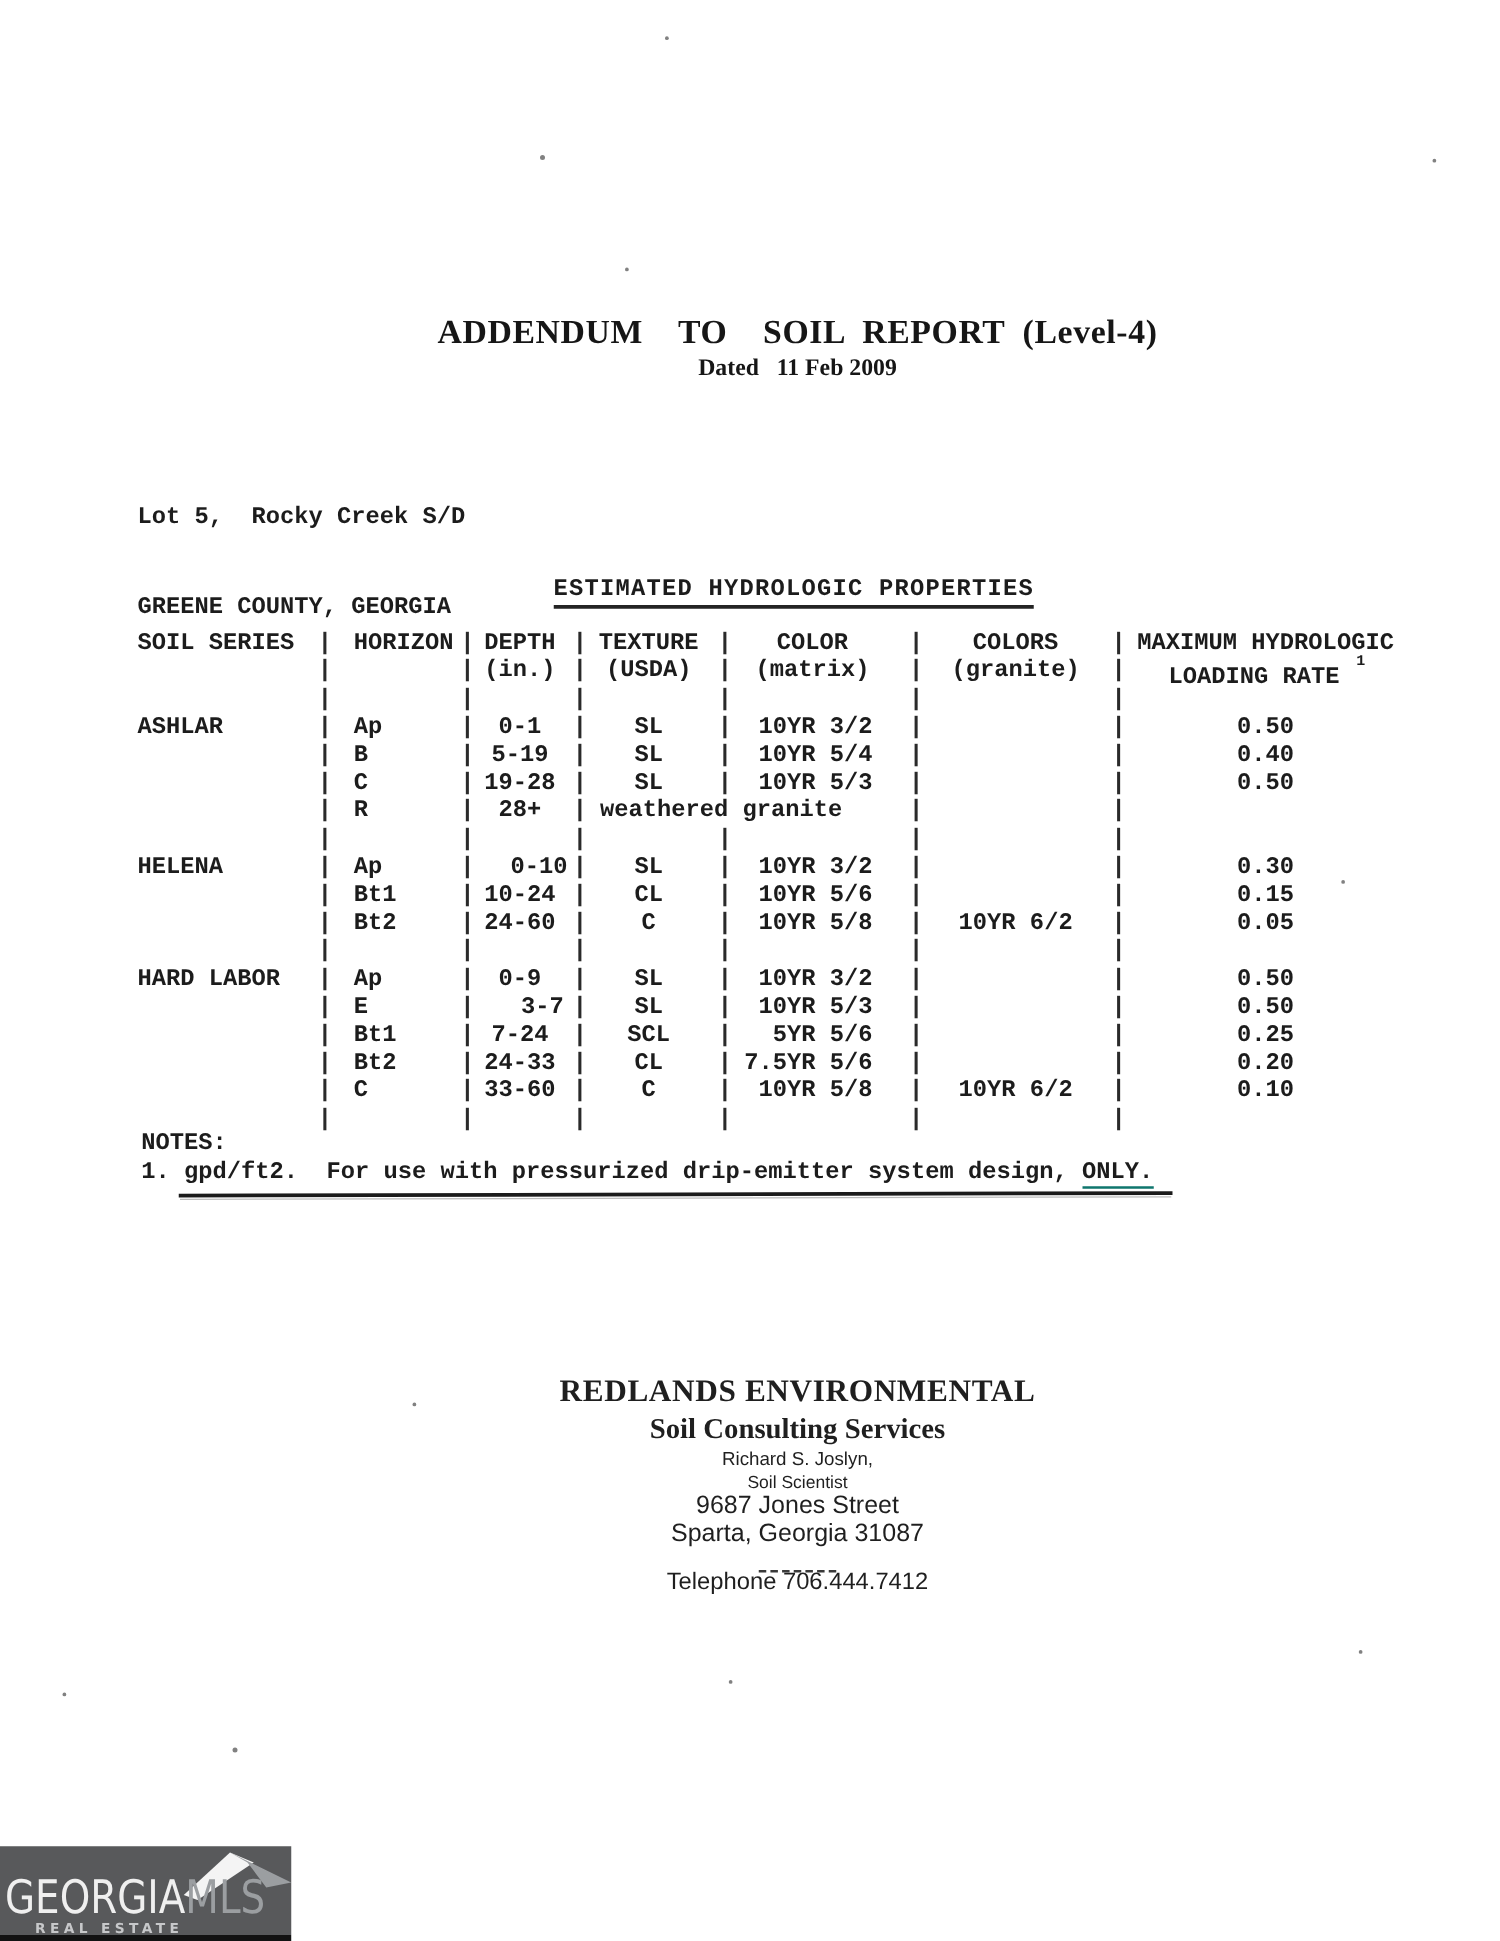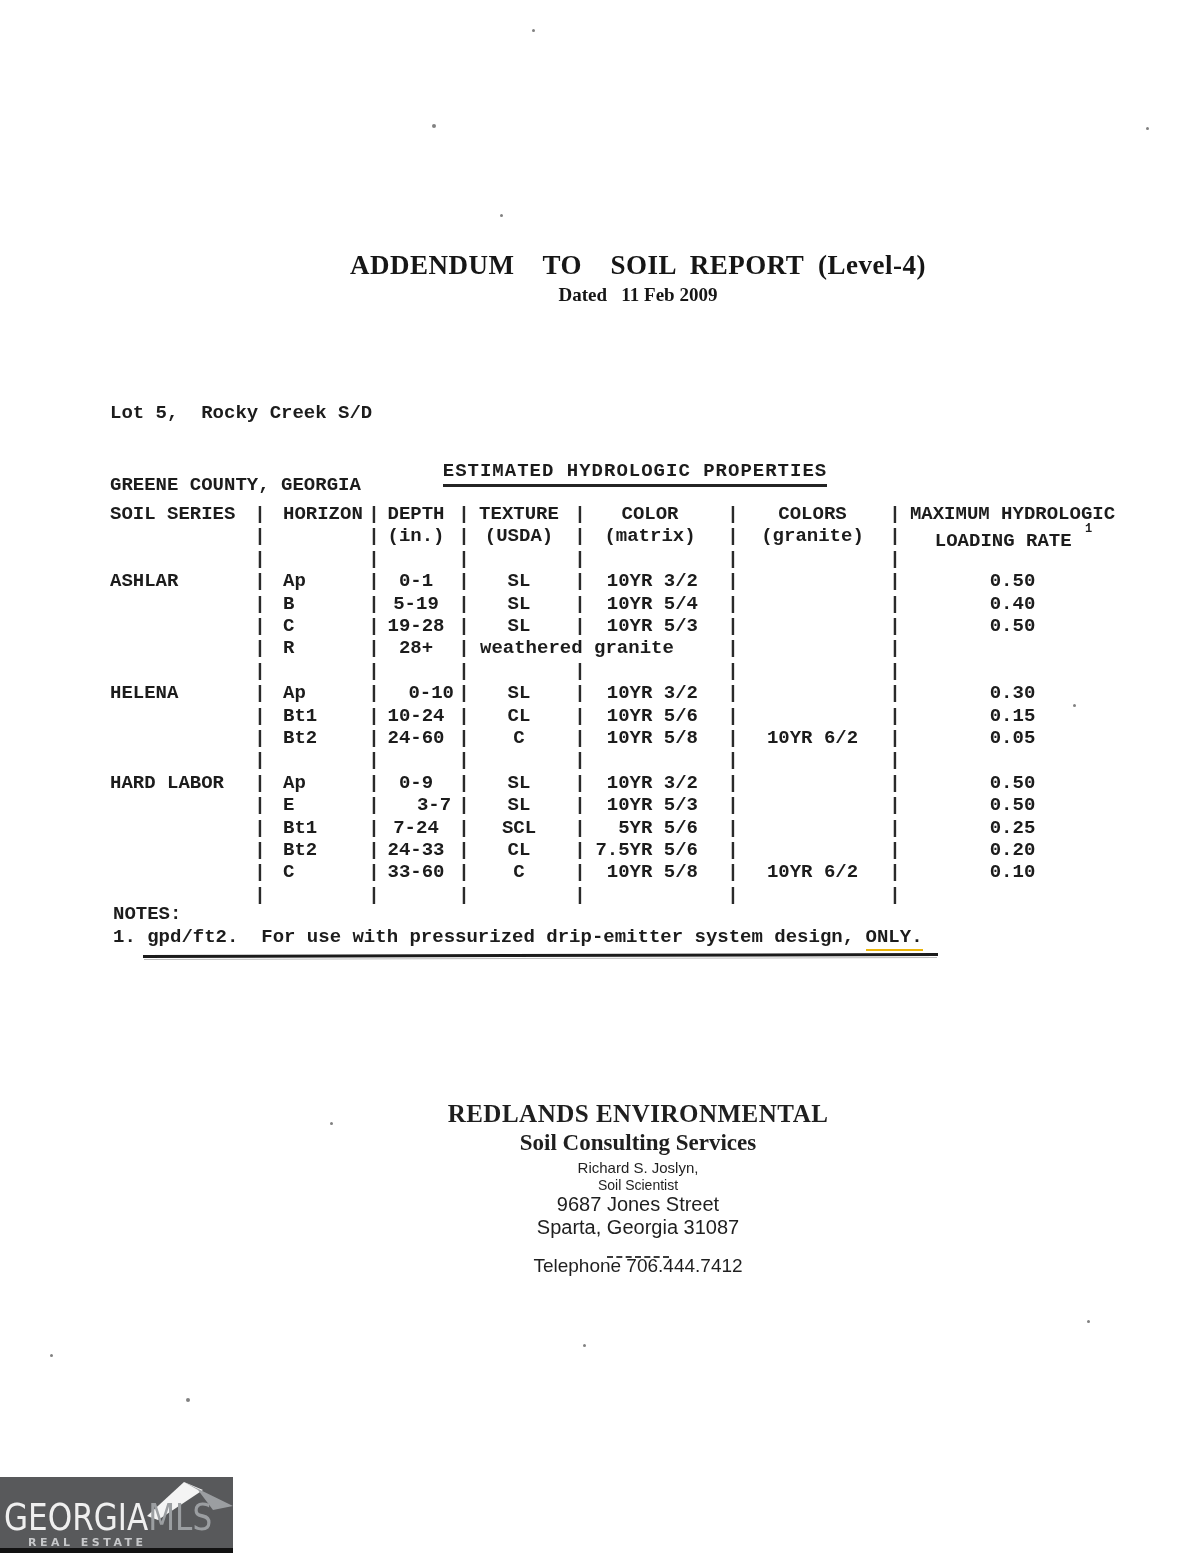--- a/index.html
+++ b/index.html
@@ -36,21 +36,21 @@
     border-bottom:3px solid #242424;padding-bottom:2px;
   }
   #trows{position:absolute;left:0;top:503px;width:1200px;height:410px;}
   .trow{position:absolute;left:0;width:100%;height:23px;line-height:23px;font-size:19px;font-weight:bold;}
   .cell{position:absolute;white-space:pre;}
   .pipe{position:absolute;width:12px;text-align:center;color:#2a2a2a;}
   sup{font-size:12px;position:relative;top:-7px;left:2px;}
   
   .notes-label{position:absolute;left:113px;top:903px;font-size:19px;font-weight:bold;}
   .notes-line{position:absolute;left:113px;top:926px;font-size:19px;font-weight:bold;white-space:pre;}
-  .notes-line .emph{border-bottom:2px solid #eab308;padding-bottom:1px;}
+  .notes-line .emph{border-bottom:2px solid #0f766e;padding-bottom:1px;}
   .notes-rule{
     position:absolute;left:143px;top:954px;width:795px;height:3px;
     background:#1b1b1b;transform:rotate(-0.15deg);
     box-shadow:0 3px 0 -1px rgba(60,60,60,0.35);
   }
   
   .footer{position:absolute;left:38px;top:0;width:1200px;}
   .fl{position:absolute;left:0;width:100%;text-align:center;color:#1f1f1f;}
   .f-company{top:1100px;font-family:"Liberation Serif","DejaVu Serif",serif;font-weight:bold;font-size:25px;letter-spacing:0.5px;}
   .f-division{top:1130px;font-family:"Liberation Serif","DejaVu Serif",serif;font-weight:bold;font-size:23px;}

